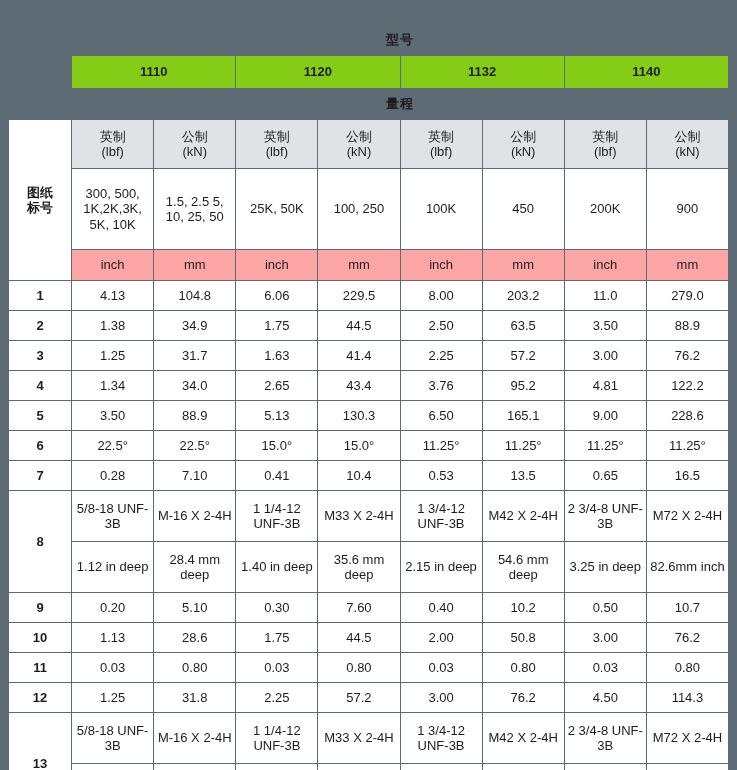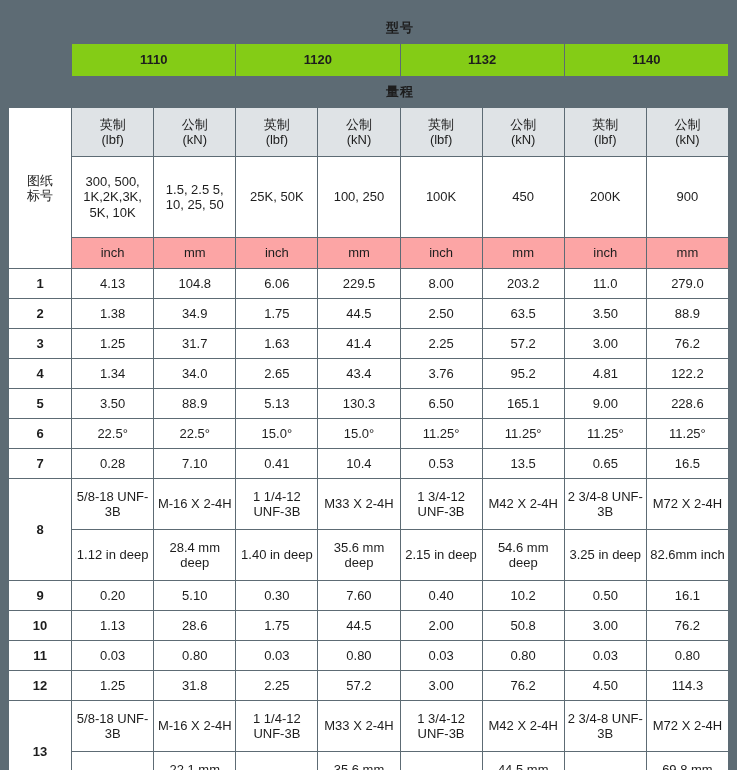--- a/index.html
+++ b/index.html
@@ -10,21 +10,21 @@
   body {
     width: 737px;
     height: 770px;
     font-family: "Liberation Sans", sans-serif;
   }
   #sheet {
     width: 659px;
     height: 770px;
     box-sizing: border-box;
     background: #5d6b74;
-    padding: 12px 8px 8px 8px;
+    padding: 24px 8px 8px 8px;
     position: relative;
   }
   table.spec {
     border-collapse: collapse;
     width: 721px;
     table-layout: fixed;
     background: #ffffff;
   }
   table.spec td {
     border: 1px solid #5d6b74;
@@ -50,21 +50,21 @@
     border-color: #5d6b74;
   }
   td.model {
     background: #84cc16;
     font-weight: bold;
     font-size: 15px;
     height: 28px;
   }
   td.rowlabelhead {
     background: #ffffff;
-    font-weight: normal;
+    font-weight: bold;
     font-size: 14px;
     line-height: 1.25;
   }
   td.unit {
     background: #dfe3e6;
     font-weight: normal;
     color: #1f3b4d;
     font-size: 13px;
     line-height: 1.2;
     height: 44px;
@@ -302,21 +302,21 @@
 
       <tr>
         <td class="idx">9</td>
         <td class="val">0.20</td>
         <td class="val">5.10</td>
         <td class="val">0.30</td>
         <td class="val">7.60</td>
         <td class="val">0.40</td>
         <td class="val">10.2</td>
         <td class="val">0.50</td>
-        <td class="val">16.1</td>
+        <td class="val">10.7</td>
       </tr>
       <tr>
         <td class="idx">10</td>
         <td class="val">1.13</td>
         <td class="val">28.6</td>
         <td class="val">1.75</td>
         <td class="val">44.5</td>
         <td class="val">2.00</td>
         <td class="val">50.8</td>
         <td class="val">3.00</td>

